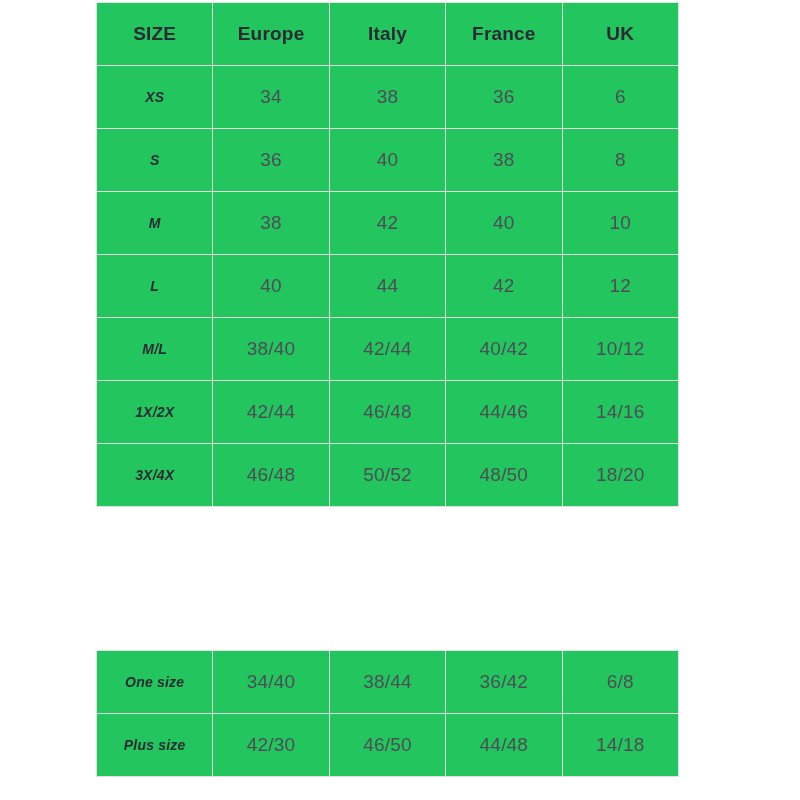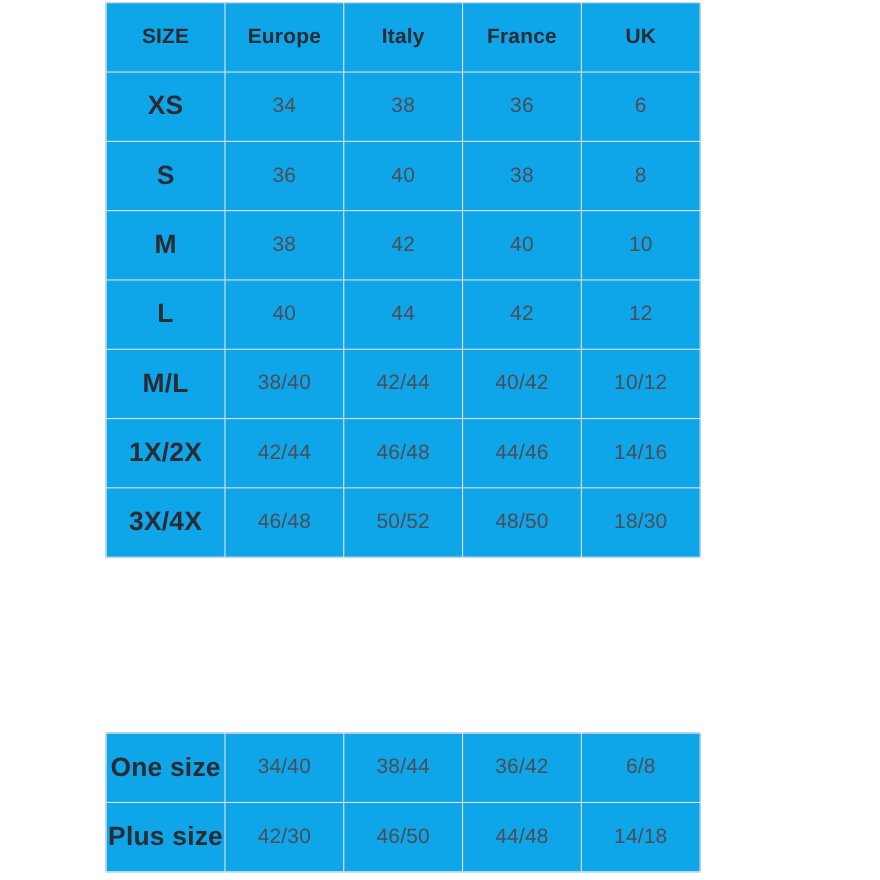--- a/index.html
+++ b/index.html
@@ -13,46 +13,47 @@
   .stage {
     position: relative;
     width: 800px;
     height: 800px;
     background: #ffffff;
     overflow: hidden;
   }
   table.size-table {
     position: absolute;
     left: 96px;
-    width: 541px;
+    width: 583px;
     border-collapse: collapse;
     table-layout: fixed;
-    background: #0ea5e9;
+    background: #22c55e;
   }
   table.size-table.main  { top: 2px; }
-  table.size-table.extra { top: 666px; padding-left: 23px; }
+  table.size-table.extra { top: 650px; padding-left: 23px; }
   .size-table th,
   .size-table td {
     border: 1px solid #e1e1e1;
     width: 20%;
     height: 62px;
     text-align: center;
     vertical-align: middle;
     font-size: 19px;
     letter-spacing: 0.2px;
     padding: 0;
   }
   .size-table th {
     font-weight: 700;
     color: #2b2b33;
   }
   .size-table td.label {
     font-weight: 700;
     color: #2b2b33;
-    font-size: 24px;
+    font-size: 14px;
+    font-style: italic;
   }
   .size-table td.val {
     font-weight: 400;
     color: #4d4d55;
     text-align: center;
   }
 </style>
 </head>
 <body>
 
@@ -109,21 +110,21 @@
         <td class="val">42/44</td>
         <td class="val">46/48</td>
         <td class="val">44/46</td>
         <td class="val">14/16</td>
       </tr>
       <tr>
         <td class="label">3X/4X</td>
         <td class="val">46/48</td>
         <td class="val">50/52</td>
         <td class="val">48/50</td>
-        <td class="val">18/30</td>
+        <td class="val">18/20</td>
       </tr>
     </tbody>
   </table>
 
   <table class="size-table extra">
     <tbody>
       <tr>
         <td class="label">One size</td>
         <td class="val">34/40</td>
         <td class="val">38/44</td>

